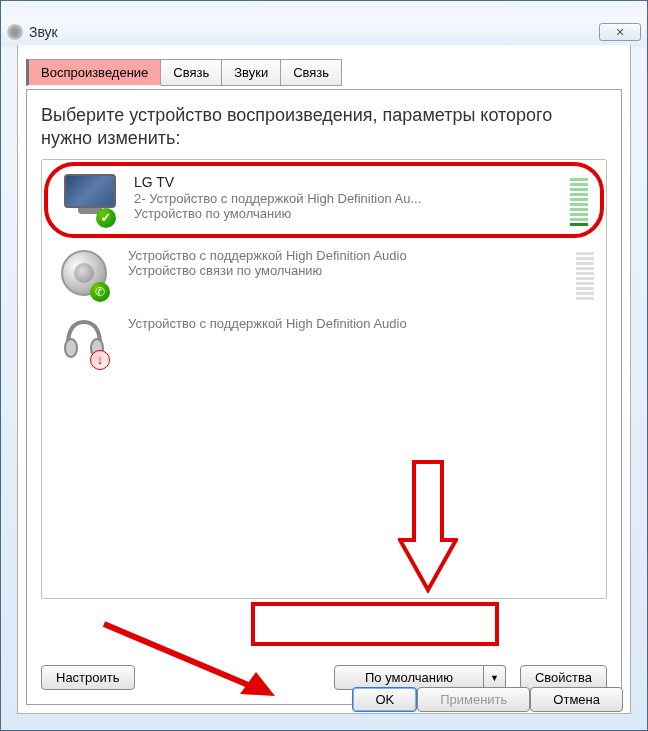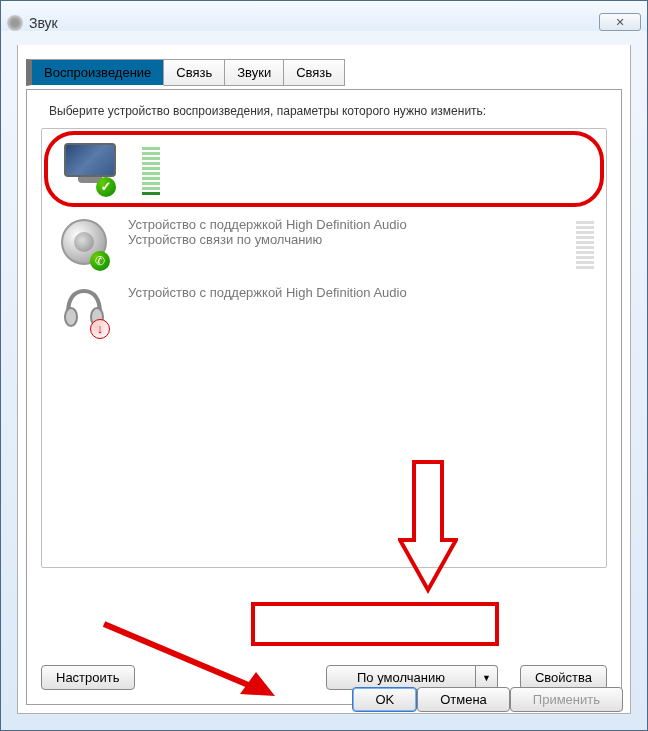--- a/index.html
+++ b/index.html
@@ -14,23 +14,24 @@
 }
 .window {
   position: absolute;
   top: 0; left: 0; right: 0; bottom: 0;
   border: 1px solid #4a6a8a;
   background: linear-gradient(to bottom, #f0f6fc 0%, #dce9f7 100%);
 }
 .titlebar {
   height: 30px;
   display: flex;
-  align-items: flex-end;
+  align-items: center;
   padding: 0 6px;
   background: linear-gradient(to bottom, #f5faff 0%, #e3eefb 100%);
+  margin-top: 16px;
 }
 .title-icon {
   width: 16px; height: 16px;
   margin-right: 6px;
   background: radial-gradient(circle, #999 30%, #ccc 70%);
   border-radius: 50%;
 }
 .title-text { font-size: 14px; color: #333; flex: 1; }
 .win-close {
   margin-left: auto;
@@ -58,40 +59,39 @@
   padding: 5px 12px;
   border: 1px solid #a0a0a0;
   background: linear-gradient(to bottom, #fdfdfd, #ededed);
   font-size: 13px;
   margin-right: 0;
   border-left: none;
   cursor: pointer;
 }
 .tab:first-child { border-left: 1px solid #a0a0a0; }
 .tab.active {
-  background: #0369a1;
+  background: #fca5a5;
   border-bottom: 1px solid #fff;
   position: relative;
   z-index: 2;
-  border-left: 6px solid #737373;
+  border-left: 3px solid #737373;
 }
 .panel {
   border: 1px solid #a0a0a0;
   margin: -1px 8px 8px 8px;
   padding: 14px;
   position: absolute;
   top: 44px; left: 0; right: 0; bottom: 0;
   background: #fff;
 }
 .instruction {
-  font-size: 12px;
+  font-size: 18px;
   color: #333;
   line-height: 1.3;
   margin-bottom: 8px;
-  margin-left: 8px;
 }
 .device-list {
   border: 1px solid #c0c0c0;
   border-radius: 2px;
   height: 440px;
   overflow: hidden;
   position: relative;
 }
 .device {
   display: flex;
@@ -166,21 +166,20 @@
   flex-shrink: 0;
 }
 .lv { height: 3px; background: #9dd89d; }
 .lv.active { background: #2a8a2a; }
 .lv.off { background: #ddd; }
 .button-row {
   position: absolute;
   bottom: 14px; left: 14px; right: 14px;
   display: flex;
   align-items: center;
-  gap: 8px;
 }
 .btn {
   padding: 4px 14px;
   border: 1px solid #888;
   border-radius: 4px;
   background: linear-gradient(to bottom, #fcfcfc, #e2e2e2);
   font-size: 13px;
   cursor: pointer;
   font-family: inherit;
 }
@@ -246,20 +245,25 @@
     <div class="panel">
       <div class="instruction">Выберите устройство воспроизведения, параметры которого нужно изменить:</div>
 
       <div class="device-list">
 
         <div class="device highlighted">
           <div class="dev-icon">
             <div class="monitor-icon"></div>
               <div class="monitor-stand"></div>
             <div class="status-badge check"></div>
+          </div>
+          <div class="dev-text">
+            <div class="dev-name">LG TV</div>
+            <div class="dev-desc">2- Устройство с поддержкой High Definition Au...</div>
+            <div class="dev-status">Устройство по умолчанию</div>
           </div>
           <div class="level-meter">
             <div class="lv active"></div>
               <div class="lv"></div>
               <div class="lv"></div>
               <div class="lv"></div>
               <div class="lv"></div>
               <div class="lv"></div>
               <div class="lv"></div>
               <div class="lv"></div>
@@ -314,22 +318,22 @@
           <button class="btn">По умолчанию</button>
           <div class="dd"></div>
         </div>
         <button class="btn">Свойства</button>
       </div>
     </div>
   </div>
 
   <div class="dialog-buttons">
     <button class="btn default">OK</button>
+    <button class="btn disabled">Применить</button>
     <button class="btn">Отмена</button>
-    <button class="btn disabled">Применить</button>
   </div>
 </div>
 
 <div class="red-box-default"></div>
 
 <svg class="annot-arrow-down" width="60" height="140">
   <path d="M16 2 H44 V80 H58 L30 130 L2 80 H16 Z" fill="none" stroke="#e00000" stroke-width="4"></path>
 </svg>
 
 <svg class="annot-arrow-diag" width="200" height="100">

